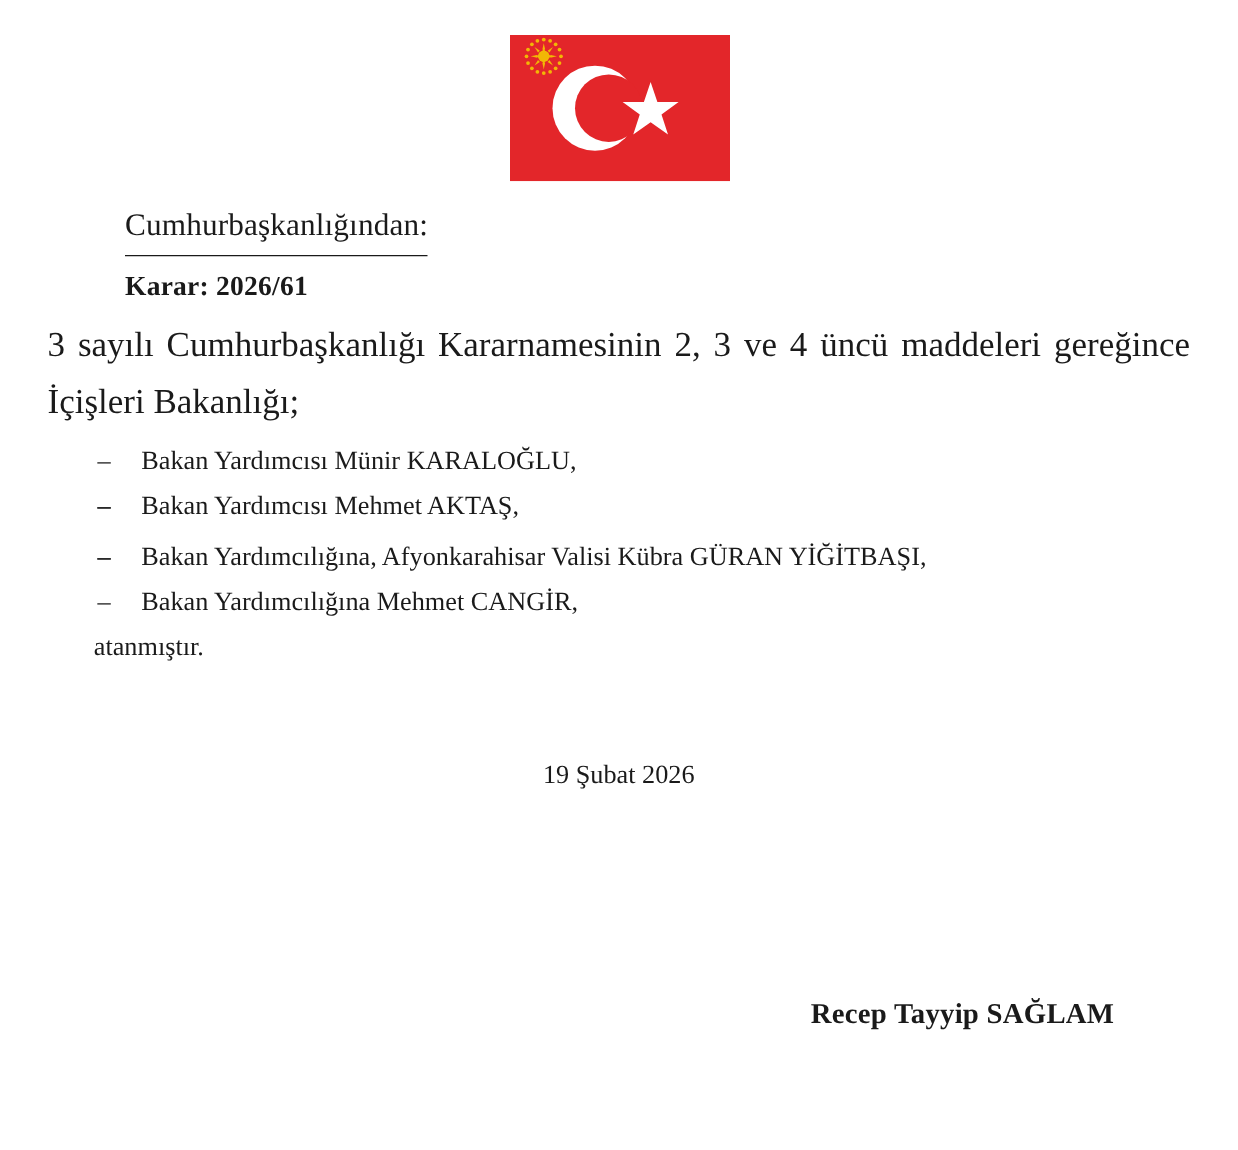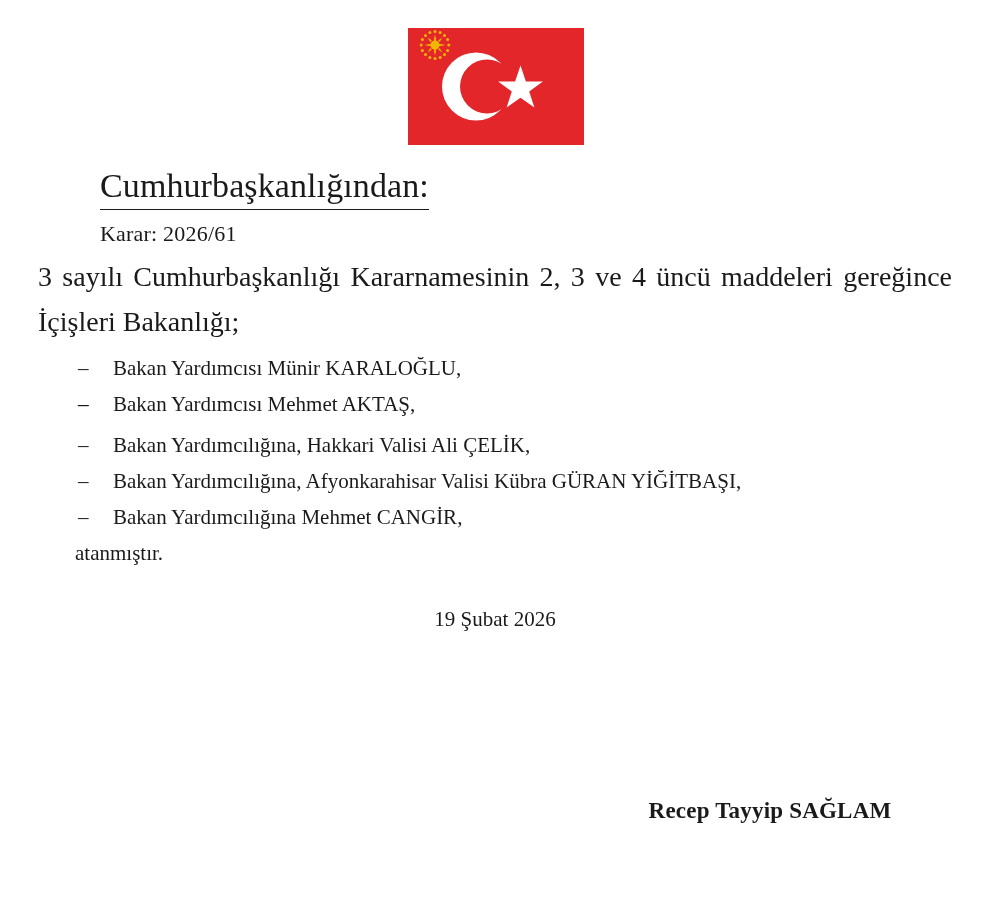--- a/index.html
+++ b/index.html
@@ -38,30 +38,30 @@
   }
 
   
   .header-block {
     position: absolute;
     left: 100px;
     top: 166px;
     width: 700px;
   }
   .doc-from {
-    font-size: 34px;
+    font-size: 25px;
     line-height: 1.2;
     letter-spacing: 0.1px;
     display: inline-block;
     border-bottom: 1.6px solid #1a1a1a;
-    padding-bottom: 2px;
+    padding-bottom: 8px;
   }
   .karar {
     font-size: 22px;
-    font-weight: normal;
+    font-weight: bold;
     margin-top: 11px;
     letter-spacing: 0.2px;
   }
 
   
   .body-block {
     position: absolute;
     left: 38px;
     top: 254px;
     width: 914px;
@@ -194,21 +194,20 @@
       <li class="list-item">
         <span class="dash">–</span>
         <span>Bakan Yardımcısı Mehmet AKTAŞ,</span>
       </li>
     </ul>
 
 
     <ul class="list">
       <li class="list-item">
         <span class="dash">–</span>
-        <span>Bakan Yardımcılığına, Hakkari Valisi Ali ÇELİK,</span>
       </li>
       <li class="list-item">
         <span class="dash">–</span>
         <span>Bakan Yardımcılığına, Afyonkarahisar Valisi Kübra GÜRAN YİĞİTBAŞI,</span>
       </li>
       <li class="list-item">
         <span class="dash">–</span>
         <span>Bakan Yardımcılığına Mehmet CANGİR,</span>
       </li>
     </ul>

